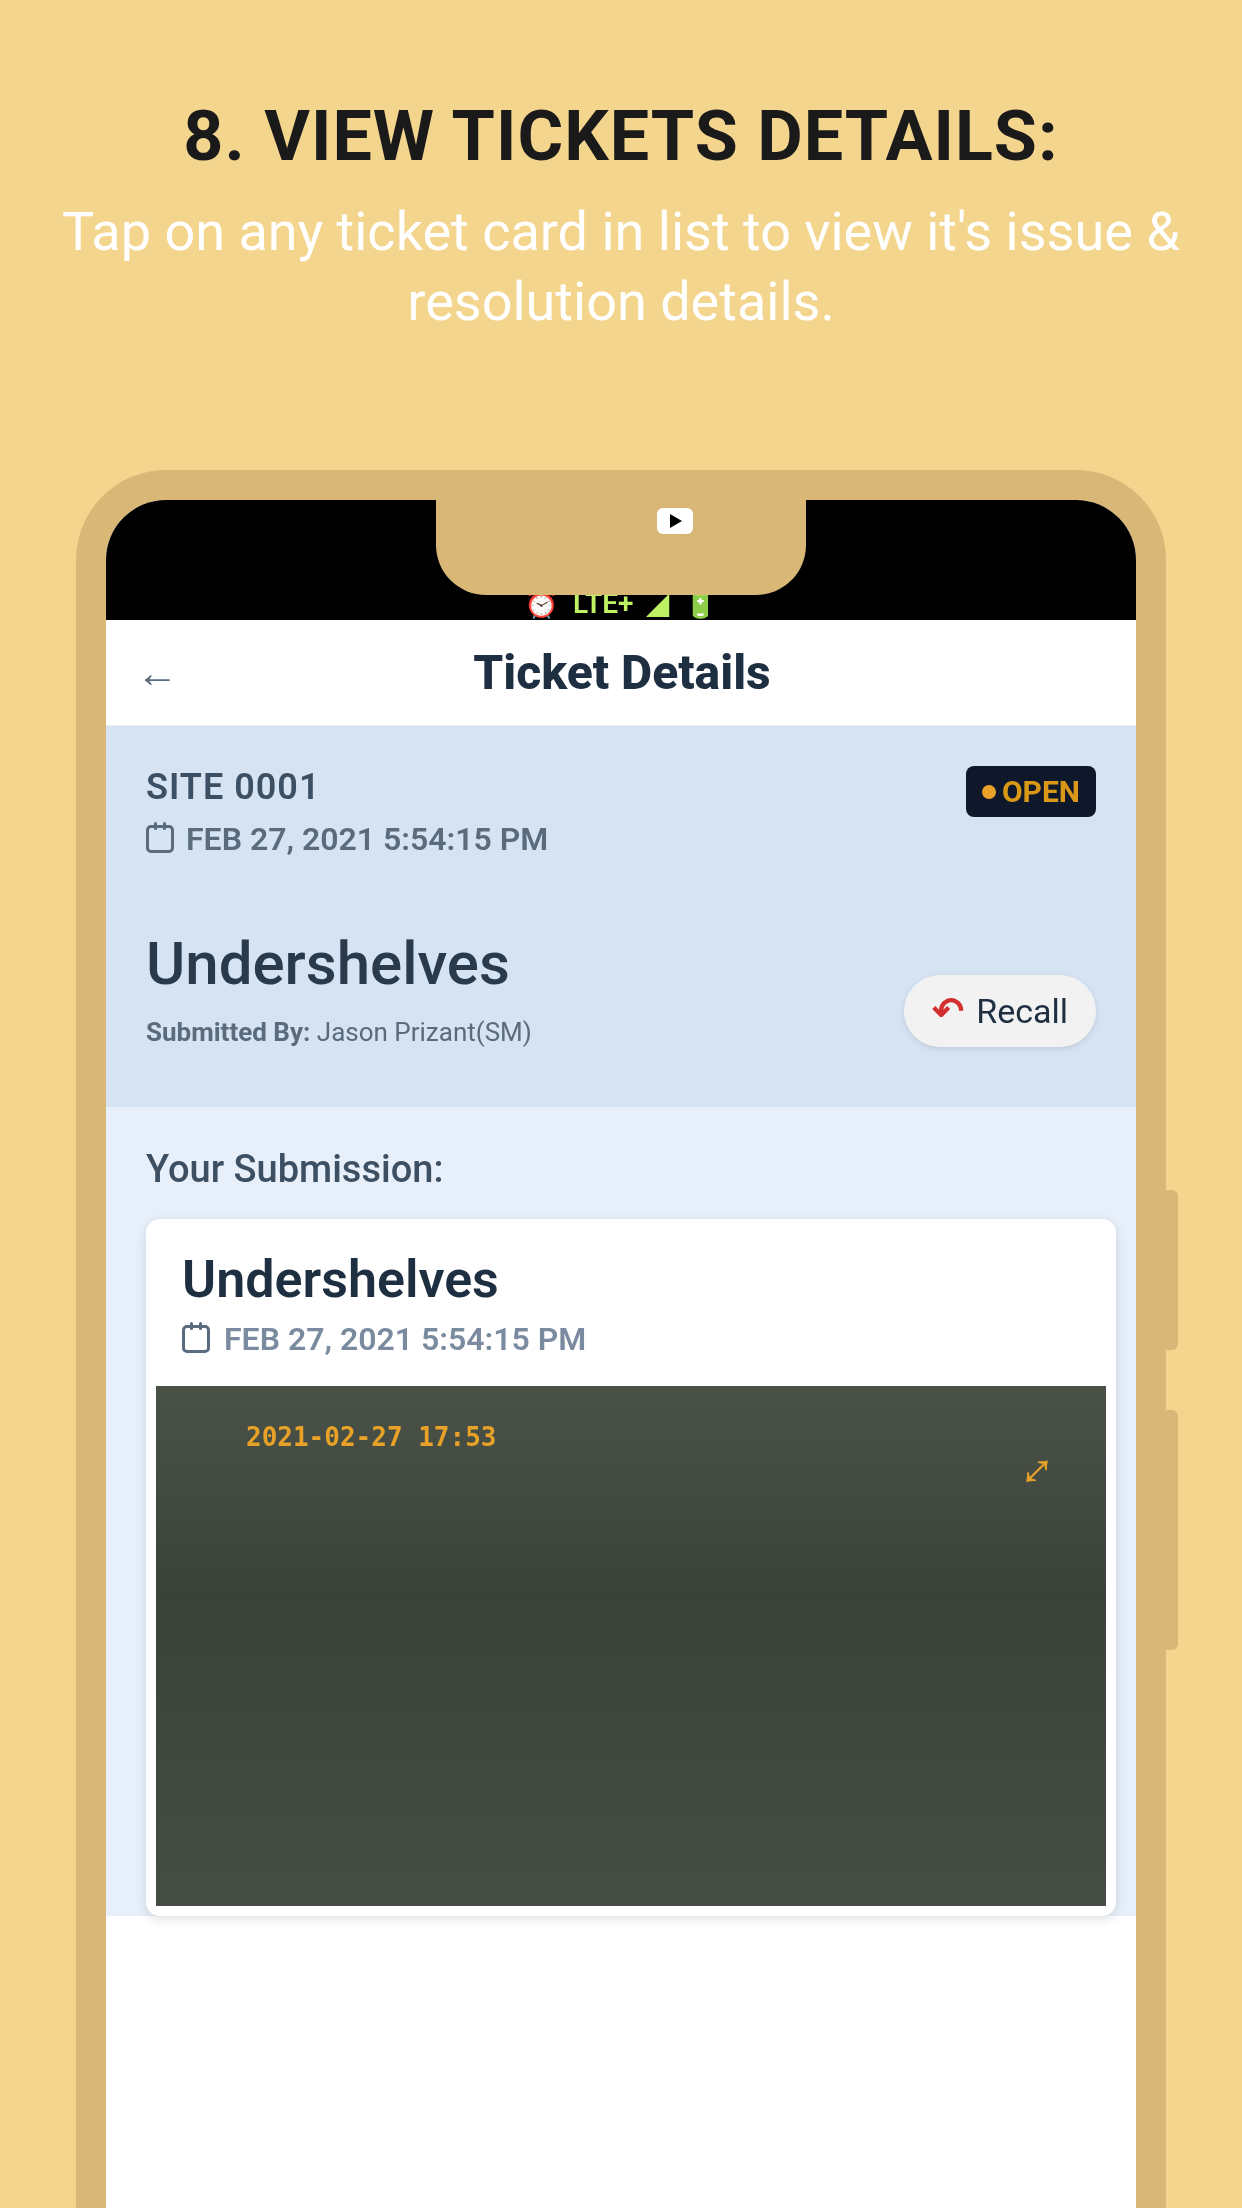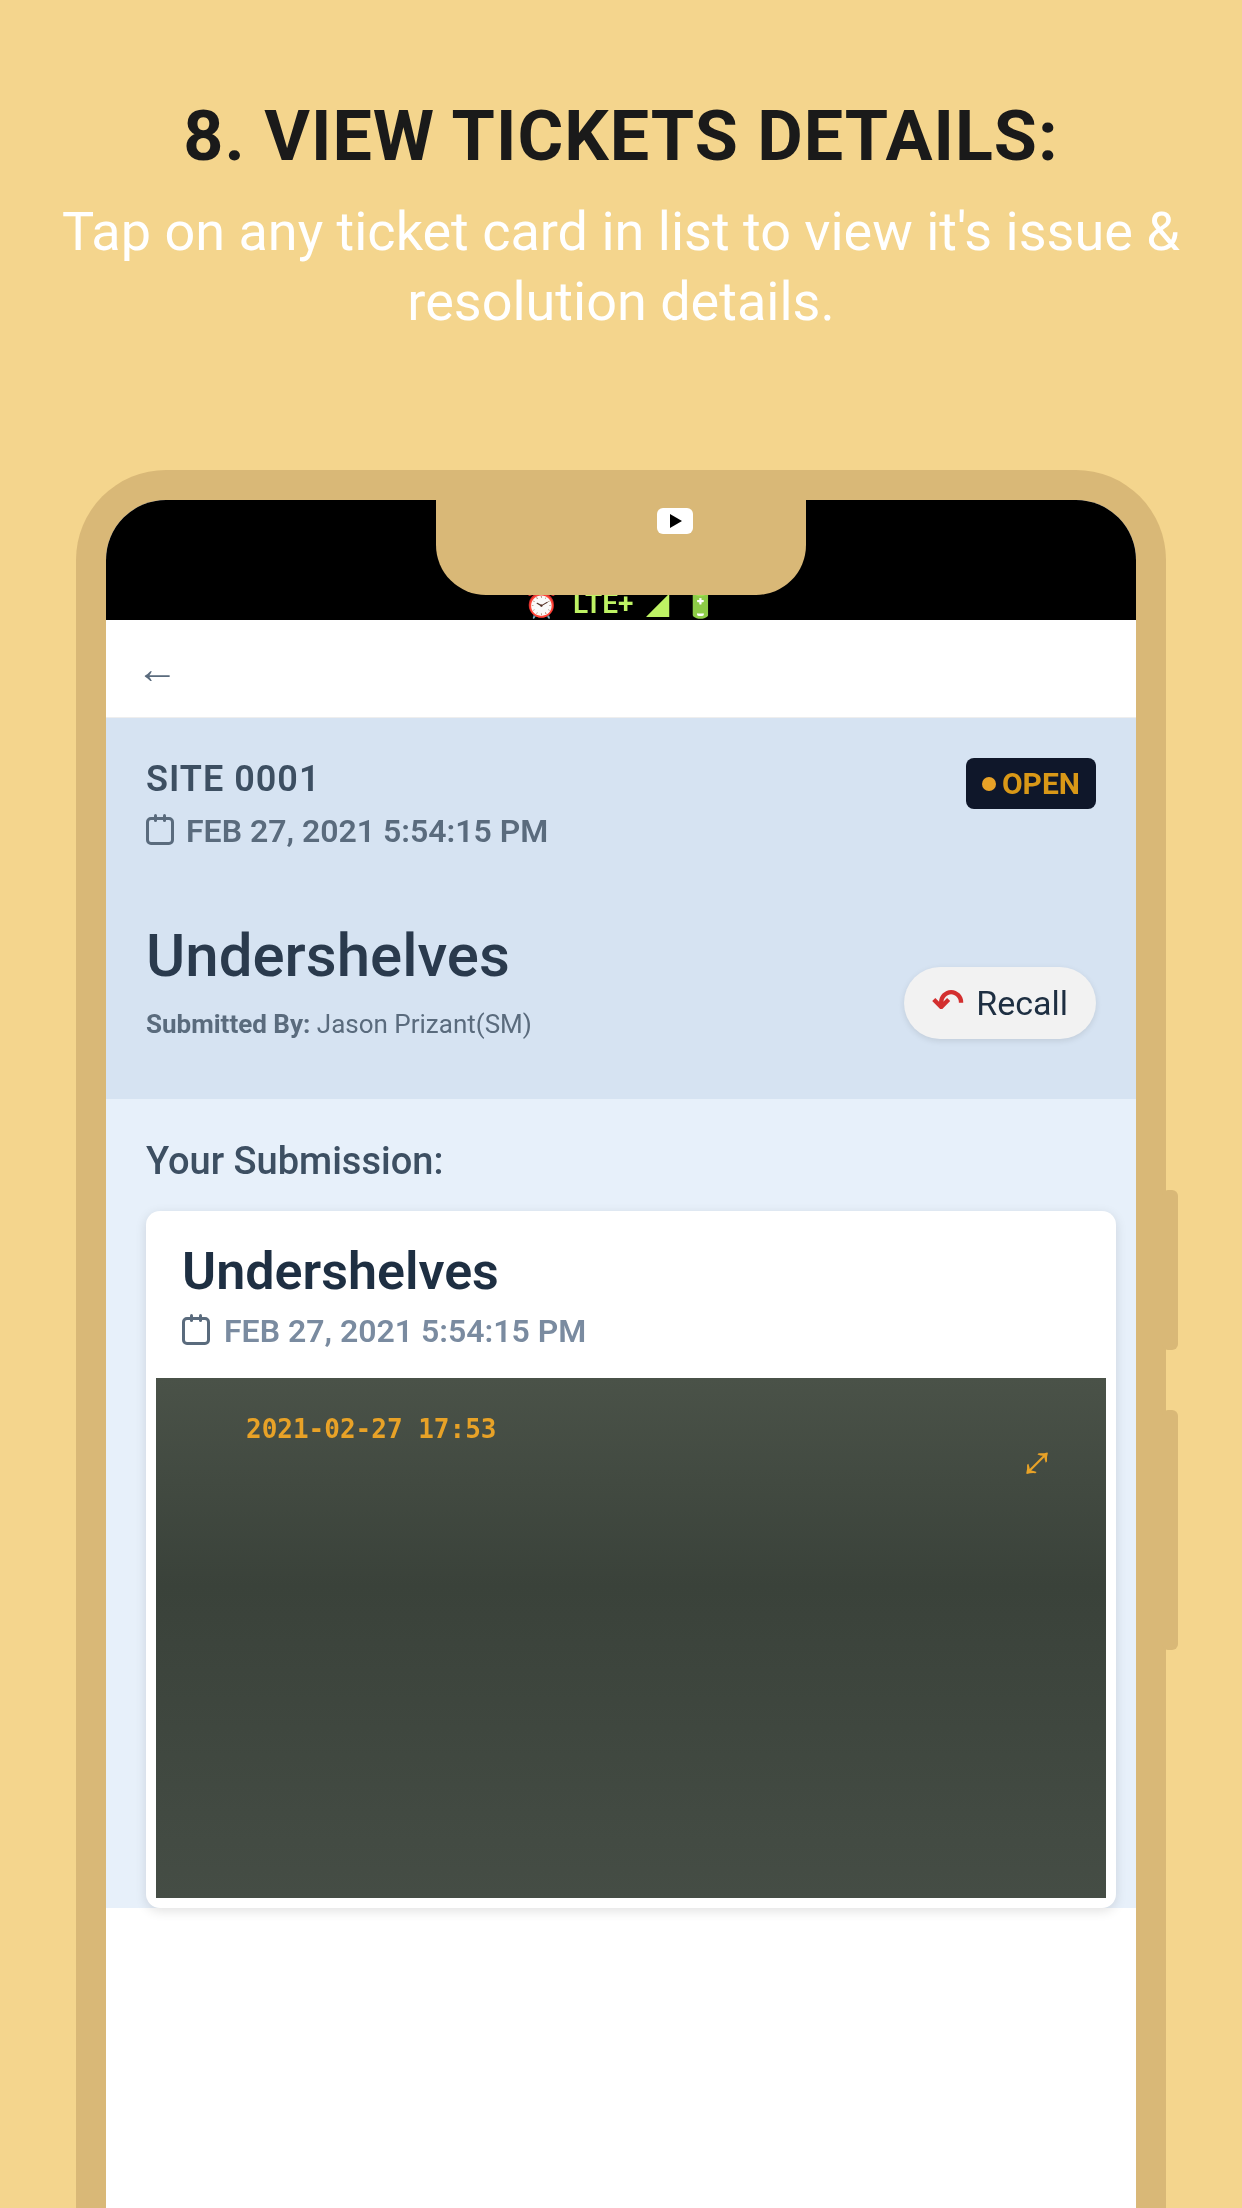--- a/index.html
+++ b/index.html
@@ -300,20 +300,21 @@
       <div class="status-right">
         <span>⏰</span>
         <span>LTE+</span>
         <span>◢</span>
         <span>🔋</span>
       </div>
     </div>
 
     <div class="app-header">
       <span class="back-arrow">←</span>
+      <div class="app-title">Ticket Details</div>
     </div>
 
     <div class="ticket-info">
       <div class="status-badge">
         <span>OPEN</span>
       </div>
       <div class="site-line">SITE 0001</div>
       <div class="date-line">
         <span class="cal-icon"></span>
         <span>FEB 27, 2021 5:54:15 PM</span>

